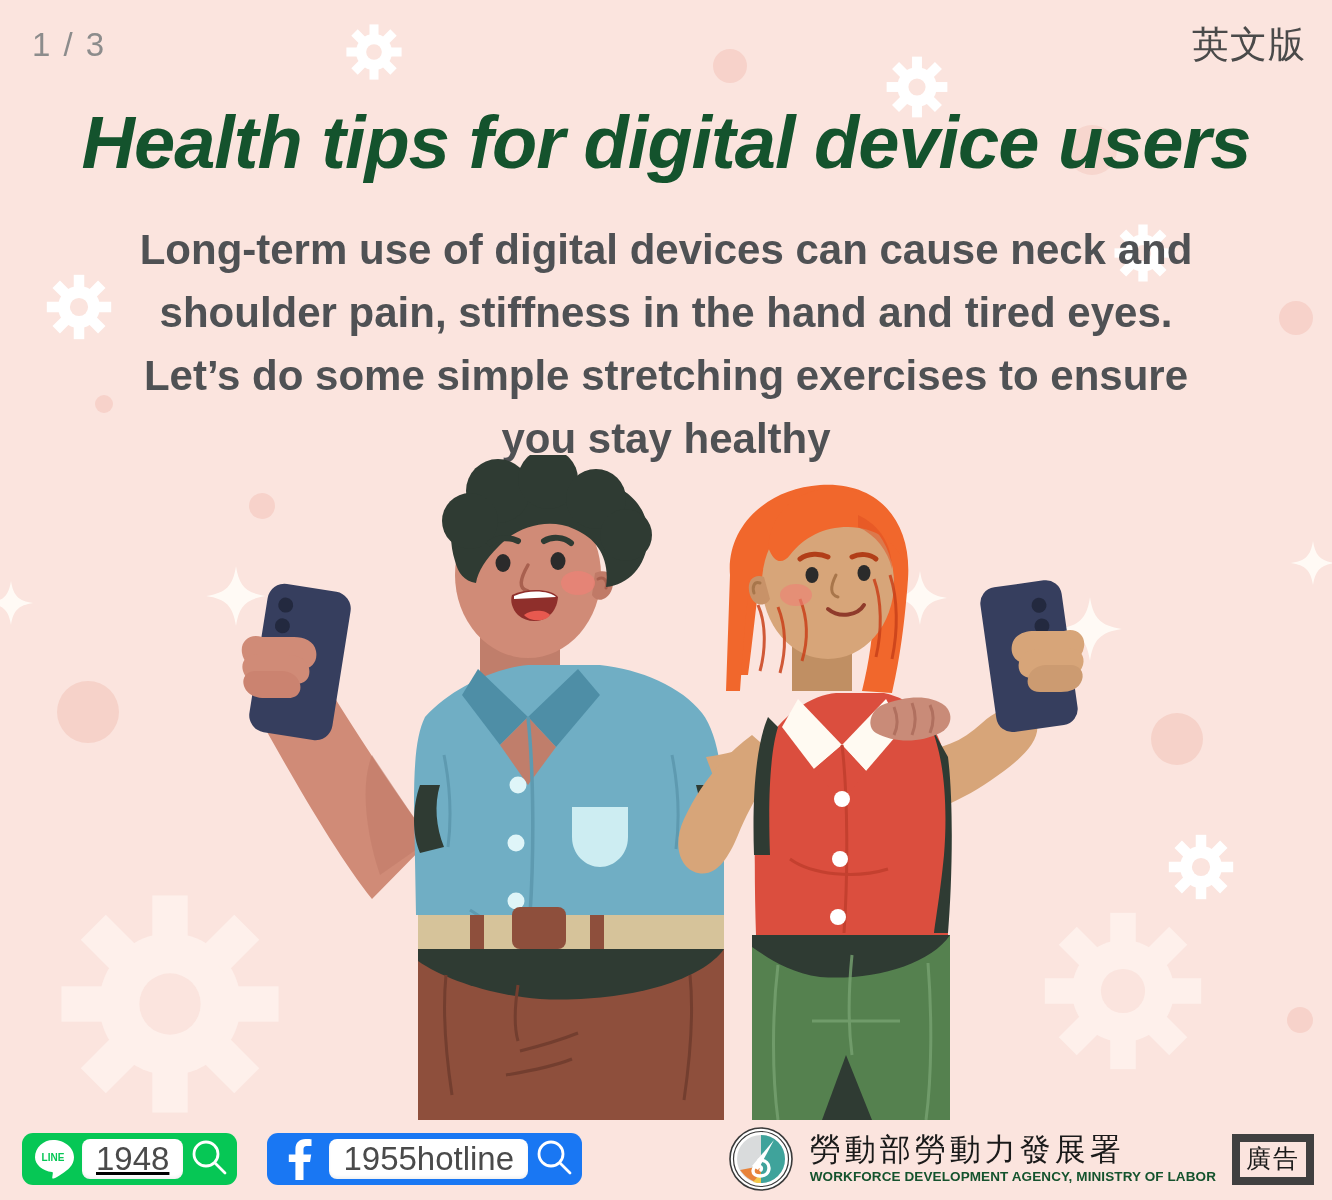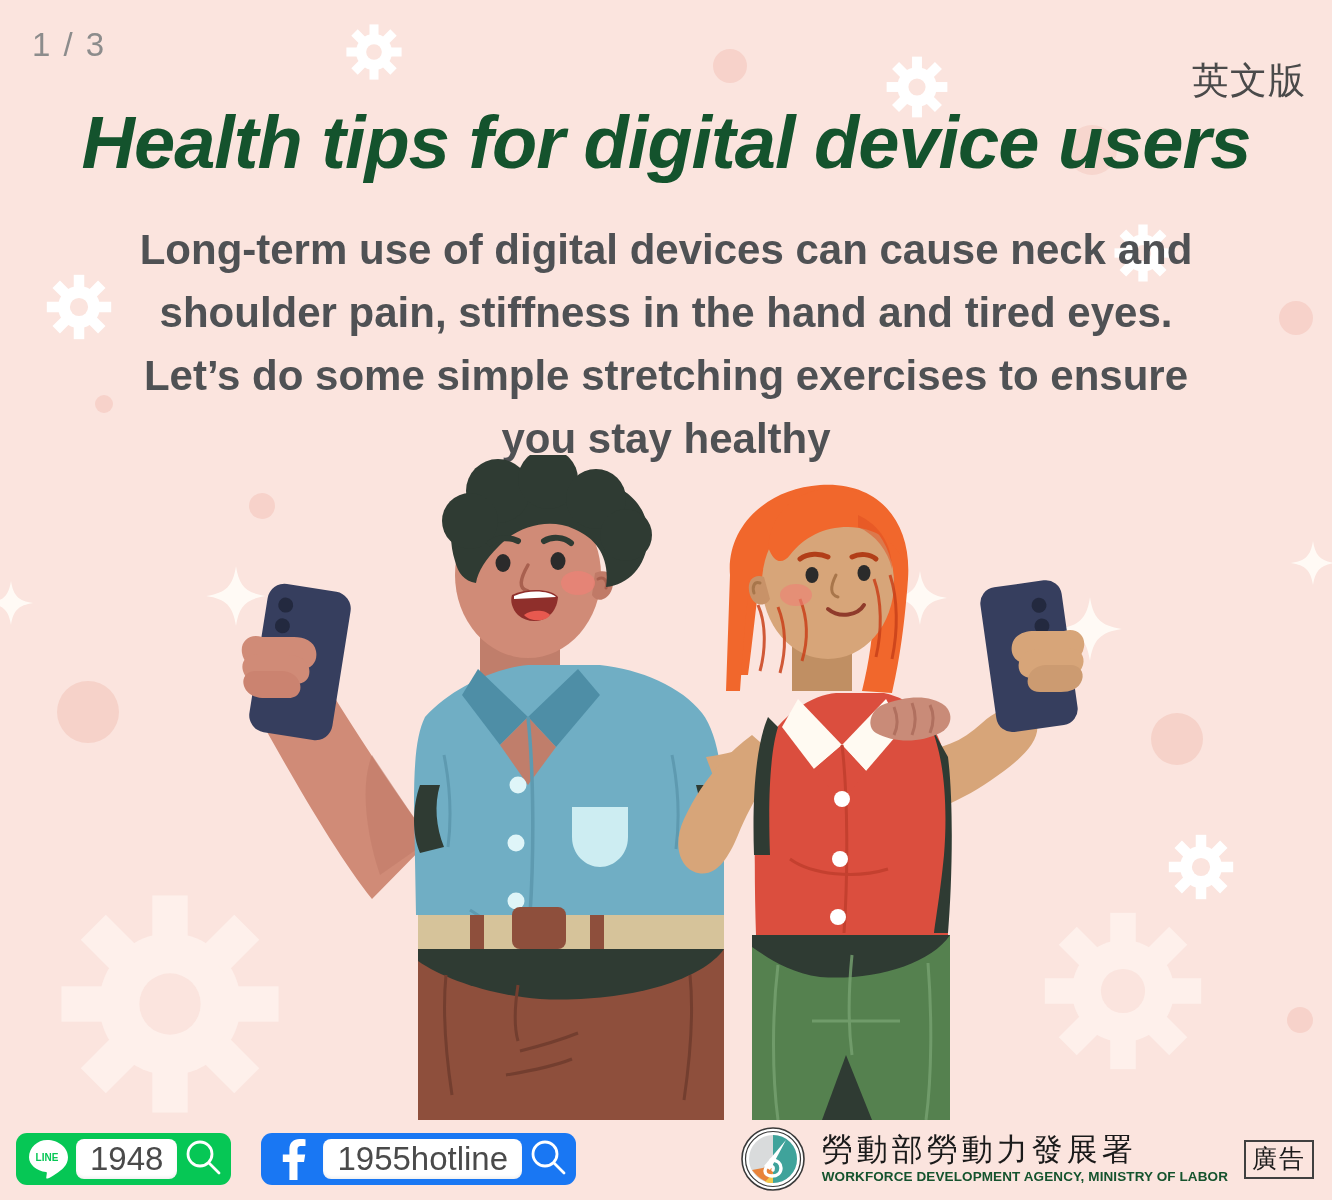--- a/index.html
+++ b/index.html
@@ -23,21 +23,20 @@
   
   #page-indicator {
     position:absolute; left:32px; top:26px;
     font-size:33px; color:#8C8C8C; letter-spacing:2px;
     font-family:"Liberation Sans", sans-serif;
   }
   #lang-badge {
     position:absolute; right:26px; top:20px;
     font-size:37px; color:#4A4A4A; letter-spacing:1px;
     font-family:Liberation Sans, sans-serif;
-    margin-top:36px;
   }
   #title {
     position:absolute; left:0; right:0; top:100px;
     text-align:center;
     font-size:74px; font-weight:bold; color:#14532d;
     letter-spacing:-1px; white-space:nowrap;
     font-family:"Liberation Sans", sans-serif;
     font-style:italic;
   }
   #subtitle {
@@ -54,21 +53,21 @@
   
   #footer {
     position:absolute; left:0; bottom:0; width:1332px; height:82px;
     display:flex; align-items:center;
   }
   .badge {
     display:flex; align-items:center;
     border-radius:11px;
     height:52px; padding:0 9px;
   }
-  #line-badge { background:#06C755; margin-left:16px; }
+  #line-badge { background:#06C755; margin-left:22px;text-decoration:underline; }
   #fb-badge  { background:#1977F3; margin-left:30px; }
   .badge-field {
     background:#FFFFFF;
     border-radius:8px;
     height:40px;
     display:flex; align-items:center; justify-content:center;
     padding:0 14px;
     margin:0 7px;
     color:#4A4A4A;
     font-size:33px;
@@ -84,21 +83,21 @@
   #agency-text { display:flex; flex-direction:column; line-height:1; }
   #agency-name-zh {
     font-size:31px; color:#1A1A1A; letter-spacing:4px;
     font-family:"DejaVu Sans", sans-serif; white-space:nowrap;
   }
   #agency-name-en {
     font-size:13.5px; color:#14532d; letter-spacing:.1px; margin-top:5px;
     font-family:"Liberation Sans", sans-serif; white-space:nowrap; font-weight:bold;
   }
   #ad-badge {
-    border:2px solid #404040;
+    border:8px solid #404040;
     font-size:25px; color:#1A1A1A;
     padding:4px 6px 6px 6px;
     letter-spacing:2px;
     font-family:"DejaVu Sans", sans-serif;
     line-height:1;
   }
 </style>
 </head>
 <body>
 

